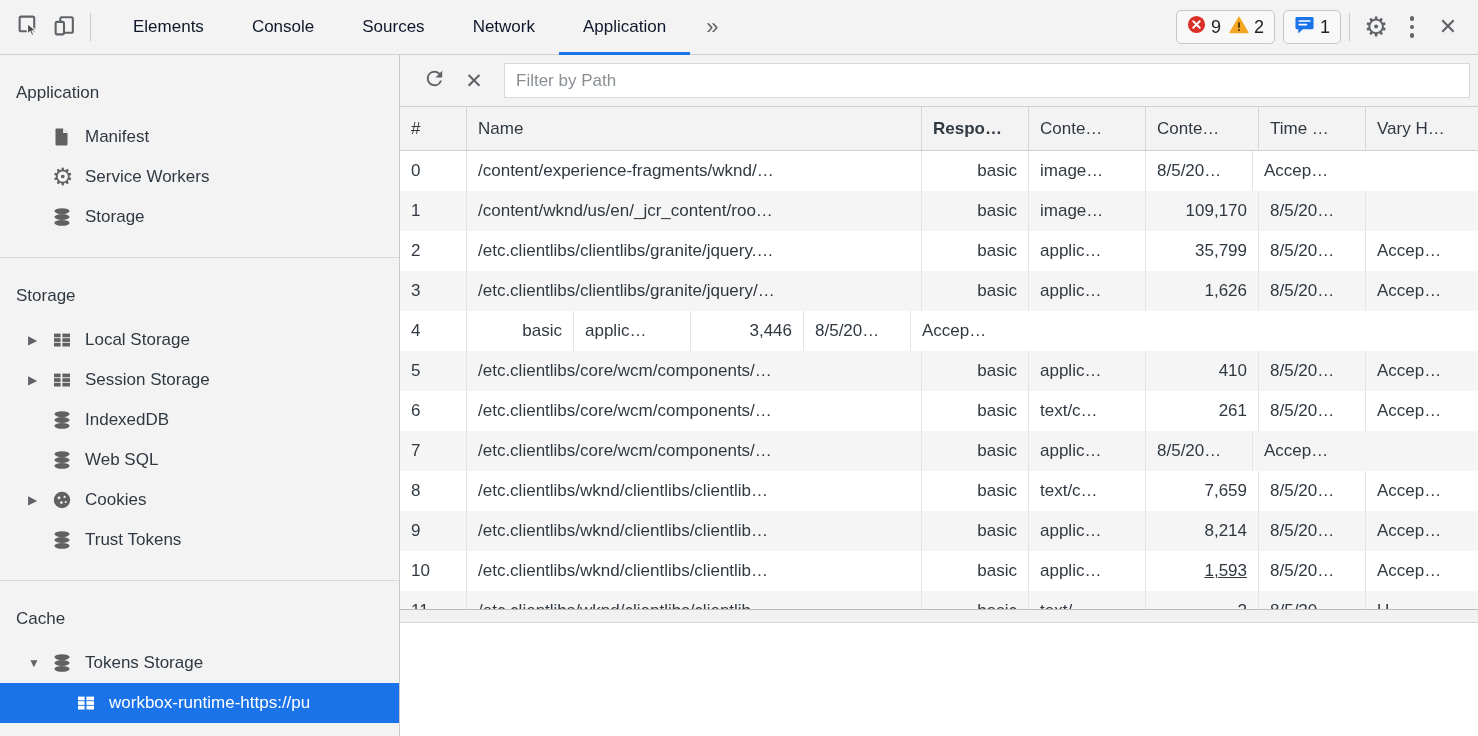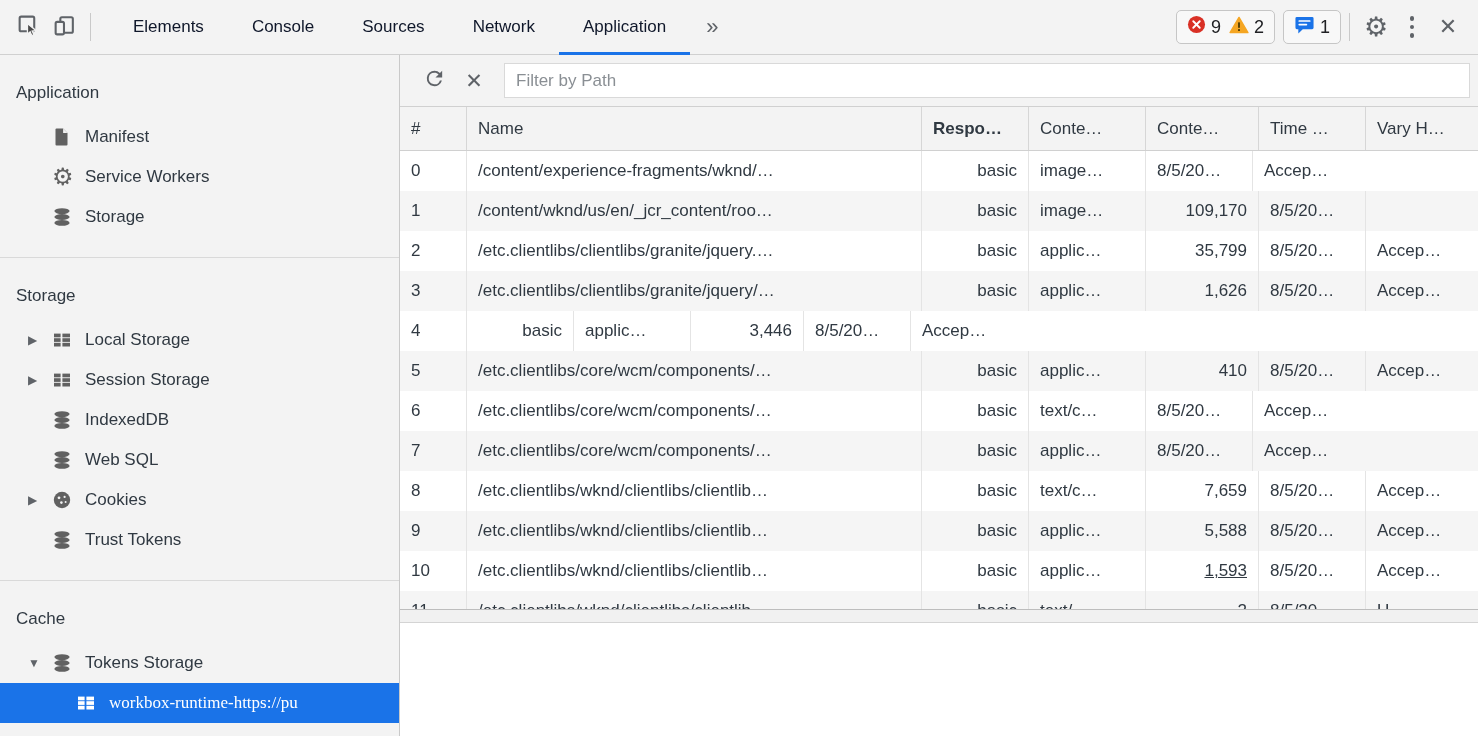--- a/index.html
+++ b/index.html
@@ -32,21 +32,21 @@
   .sidebar{width:400px;min-width:400px;background:#f3f3f3;border-right:1px solid #c9c9c9;
     overflow:hidden;font-size:17px;color:#303942;}
   .sb-section{border-bottom:1px solid #d9d9d9;padding-bottom:20px;}
   .sb-section:last-child{border-bottom:none;padding-bottom:0;}
   .sb-title{padding:26px 0 12px 16px;line-height:24px;}
   .sb-item{height:40px;display:flex;align-items:center;padding-left:28px;white-space:nowrap;cursor:default;}
   .sb-item .arrow{width:24px;font-size:12px;color:#5f6368;flex:none;}
   .sb-item .sb-icon{width:22px;height:20px;margin-right:11px;flex:none;display:flex;align-items:center;}
   .sb-item .sb-label{overflow:hidden;}
   .sb-item.child{padding-left:52px;}
-  .sb-item.selected{background:#1a73e8;color:#fff;font-family:Liberation Serif, serif;}
+  .sb-item.selected{background:#1a73e8;color:#fff;}
   .gear-glyph{font-size:24px;line-height:20px;color:#616161;}
 
   
   .main{flex:1;display:flex;flex-direction:column;min-width:0;background:#fff;}
   .filterbar{height:52px;min-height:52px;background:#f3f3f3;border-bottom:1px solid #d0d0d0;
     display:flex;align-items:center;padding:0 8px 0 14px;}
   .filterbar .icon-btn{width:40px;}
   .filter-input{flex:1;height:35px;border:1px solid #d9d9d9;background:#fff;font-size:17px;
     padding:0 11px;color:#ef4444;margin-left:10px;outline:none;border-radius:0;}
   .filter-input::placeholder{color:#8a8f94;}
@@ -403,20 +403,21 @@
               <div class="gr-cell" style="width: 117px;">applic…</div>
               <div class="gr-cell gr-right" style="width: 113px;">410</div>
               <div class="gr-cell" style="width: 107px;">8/5/20…</div>
               <div class="gr-cell">Accep…</div>
             </div>
             <div class="grid-row">
               <div class="gr-cell" style="width: 67px;">6</div>
               <div class="gr-cell" style="width: 455px;">/etc.clientlibs/core/wcm/components/…</div>
               <div class="gr-cell gr-right" style="width: 107px;">basic</div>
               <div class="gr-cell" style="width: 117px;">text/c…</div>
+              <div class="gr-cell gr-right" style="width: 113px;">261</div>
               <div class="gr-cell" style="width: 107px;">8/5/20…</div>
               <div class="gr-cell">Accep…</div>
             </div>
             <div class="grid-row">
               <div class="gr-cell" style="width: 67px;">7</div>
               <div class="gr-cell" style="width: 455px;">/etc.clientlibs/core/wcm/components/…</div>
               <div class="gr-cell gr-right" style="width: 107px;">basic</div>
               <div class="gr-cell" style="width: 117px;">applic…</div>
               <div class="gr-cell" style="width: 107px;">8/5/20…</div>
               <div class="gr-cell">Accep…</div>
@@ -428,21 +429,21 @@
               <div class="gr-cell" style="width: 117px;">text/c…</div>
               <div class="gr-cell gr-right" style="width: 113px;">7,659</div>
               <div class="gr-cell" style="width: 107px;">8/5/20…</div>
               <div class="gr-cell">Accep…</div>
             </div>
             <div class="grid-row">
               <div class="gr-cell" style="width: 67px;">9</div>
               <div class="gr-cell" style="width: 455px;">/etc.clientlibs/wknd/clientlibs/clientlib…</div>
               <div class="gr-cell gr-right" style="width: 107px;">basic</div>
               <div class="gr-cell" style="width: 117px;">applic…</div>
-              <div class="gr-cell gr-right" style="width: 113px;">5,588</div>
+              <div class="gr-cell gr-right" style="width: 113px;">8,214</div>
               <div class="gr-cell" style="width: 107px;">8/5/20…</div>
               <div class="gr-cell">Accep…</div>
             </div>
             <div class="grid-row">
               <div class="gr-cell" style="width: 67px;">10</div>
               <div class="gr-cell" style="width: 455px;">/etc.clientlibs/wknd/clientlibs/clientlib…</div>
               <div class="gr-cell gr-right" style="width: 107px;">basic</div>
               <div class="gr-cell" style="width: 117px;">applic…</div>
               <div class="gr-cell gr-right" style="width: 113px; text-decoration: underline;">1,593</div>
               <div class="gr-cell" style="width: 107px;">8/5/20…</div>

